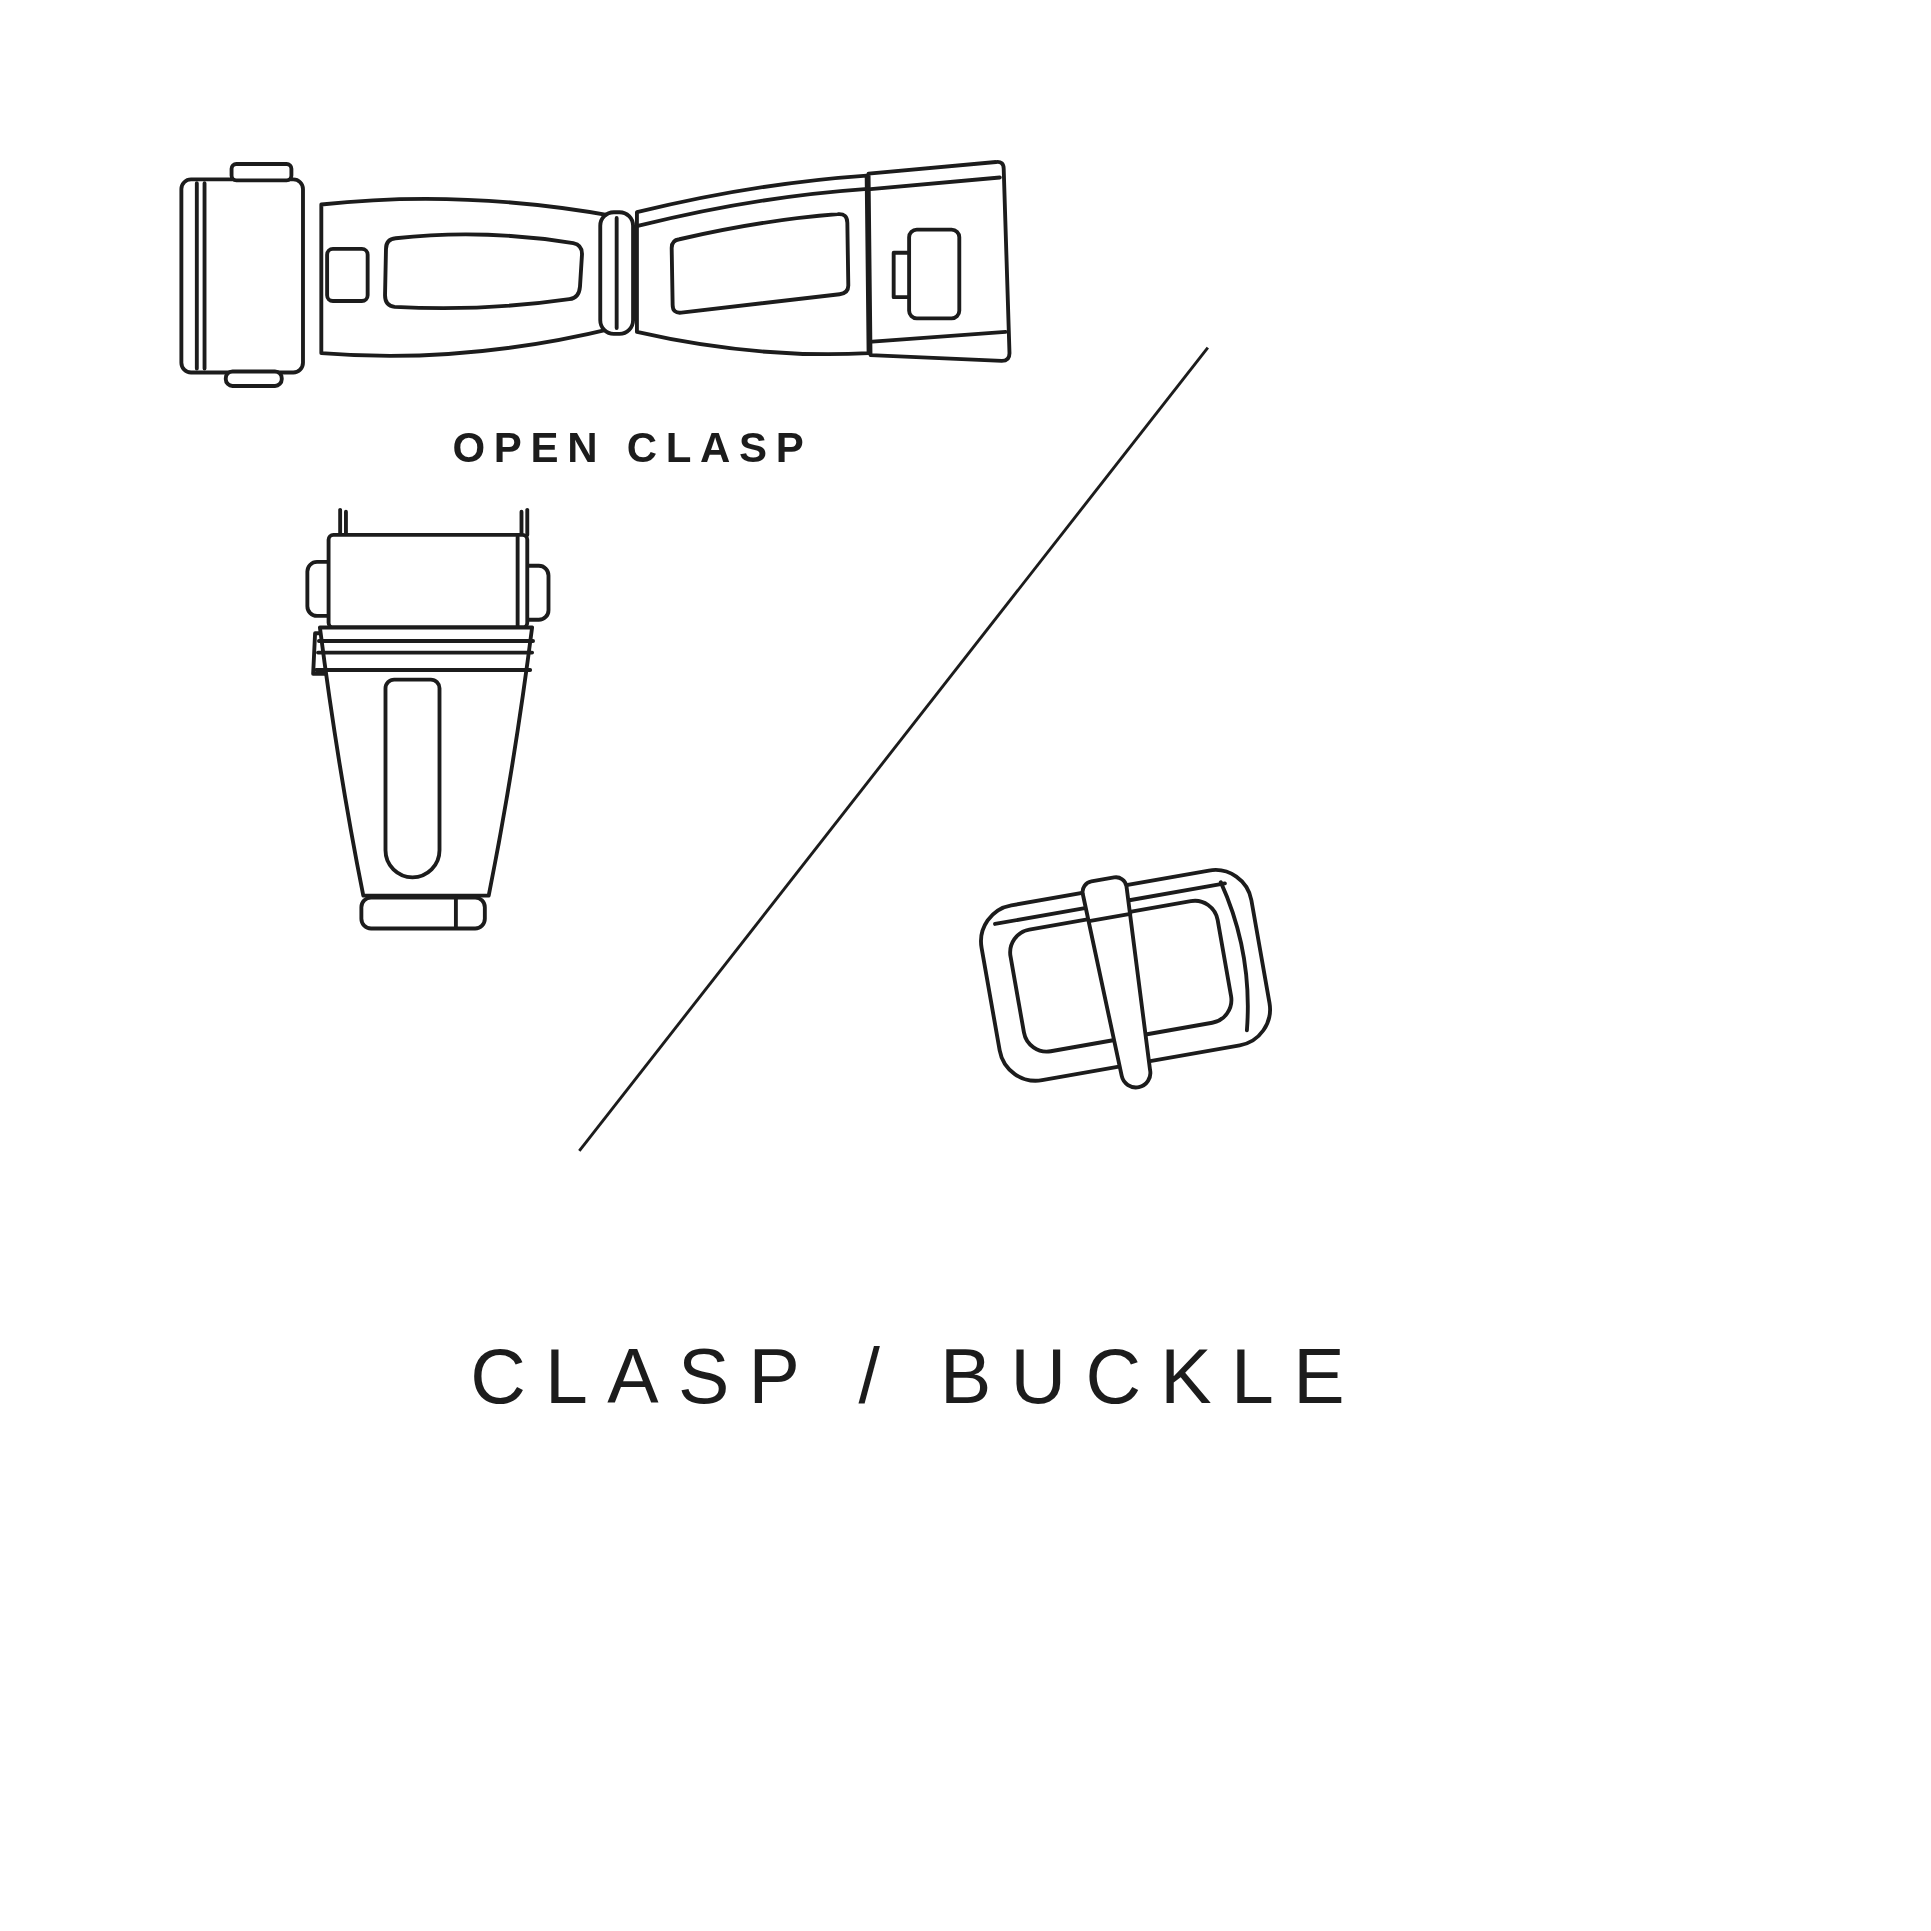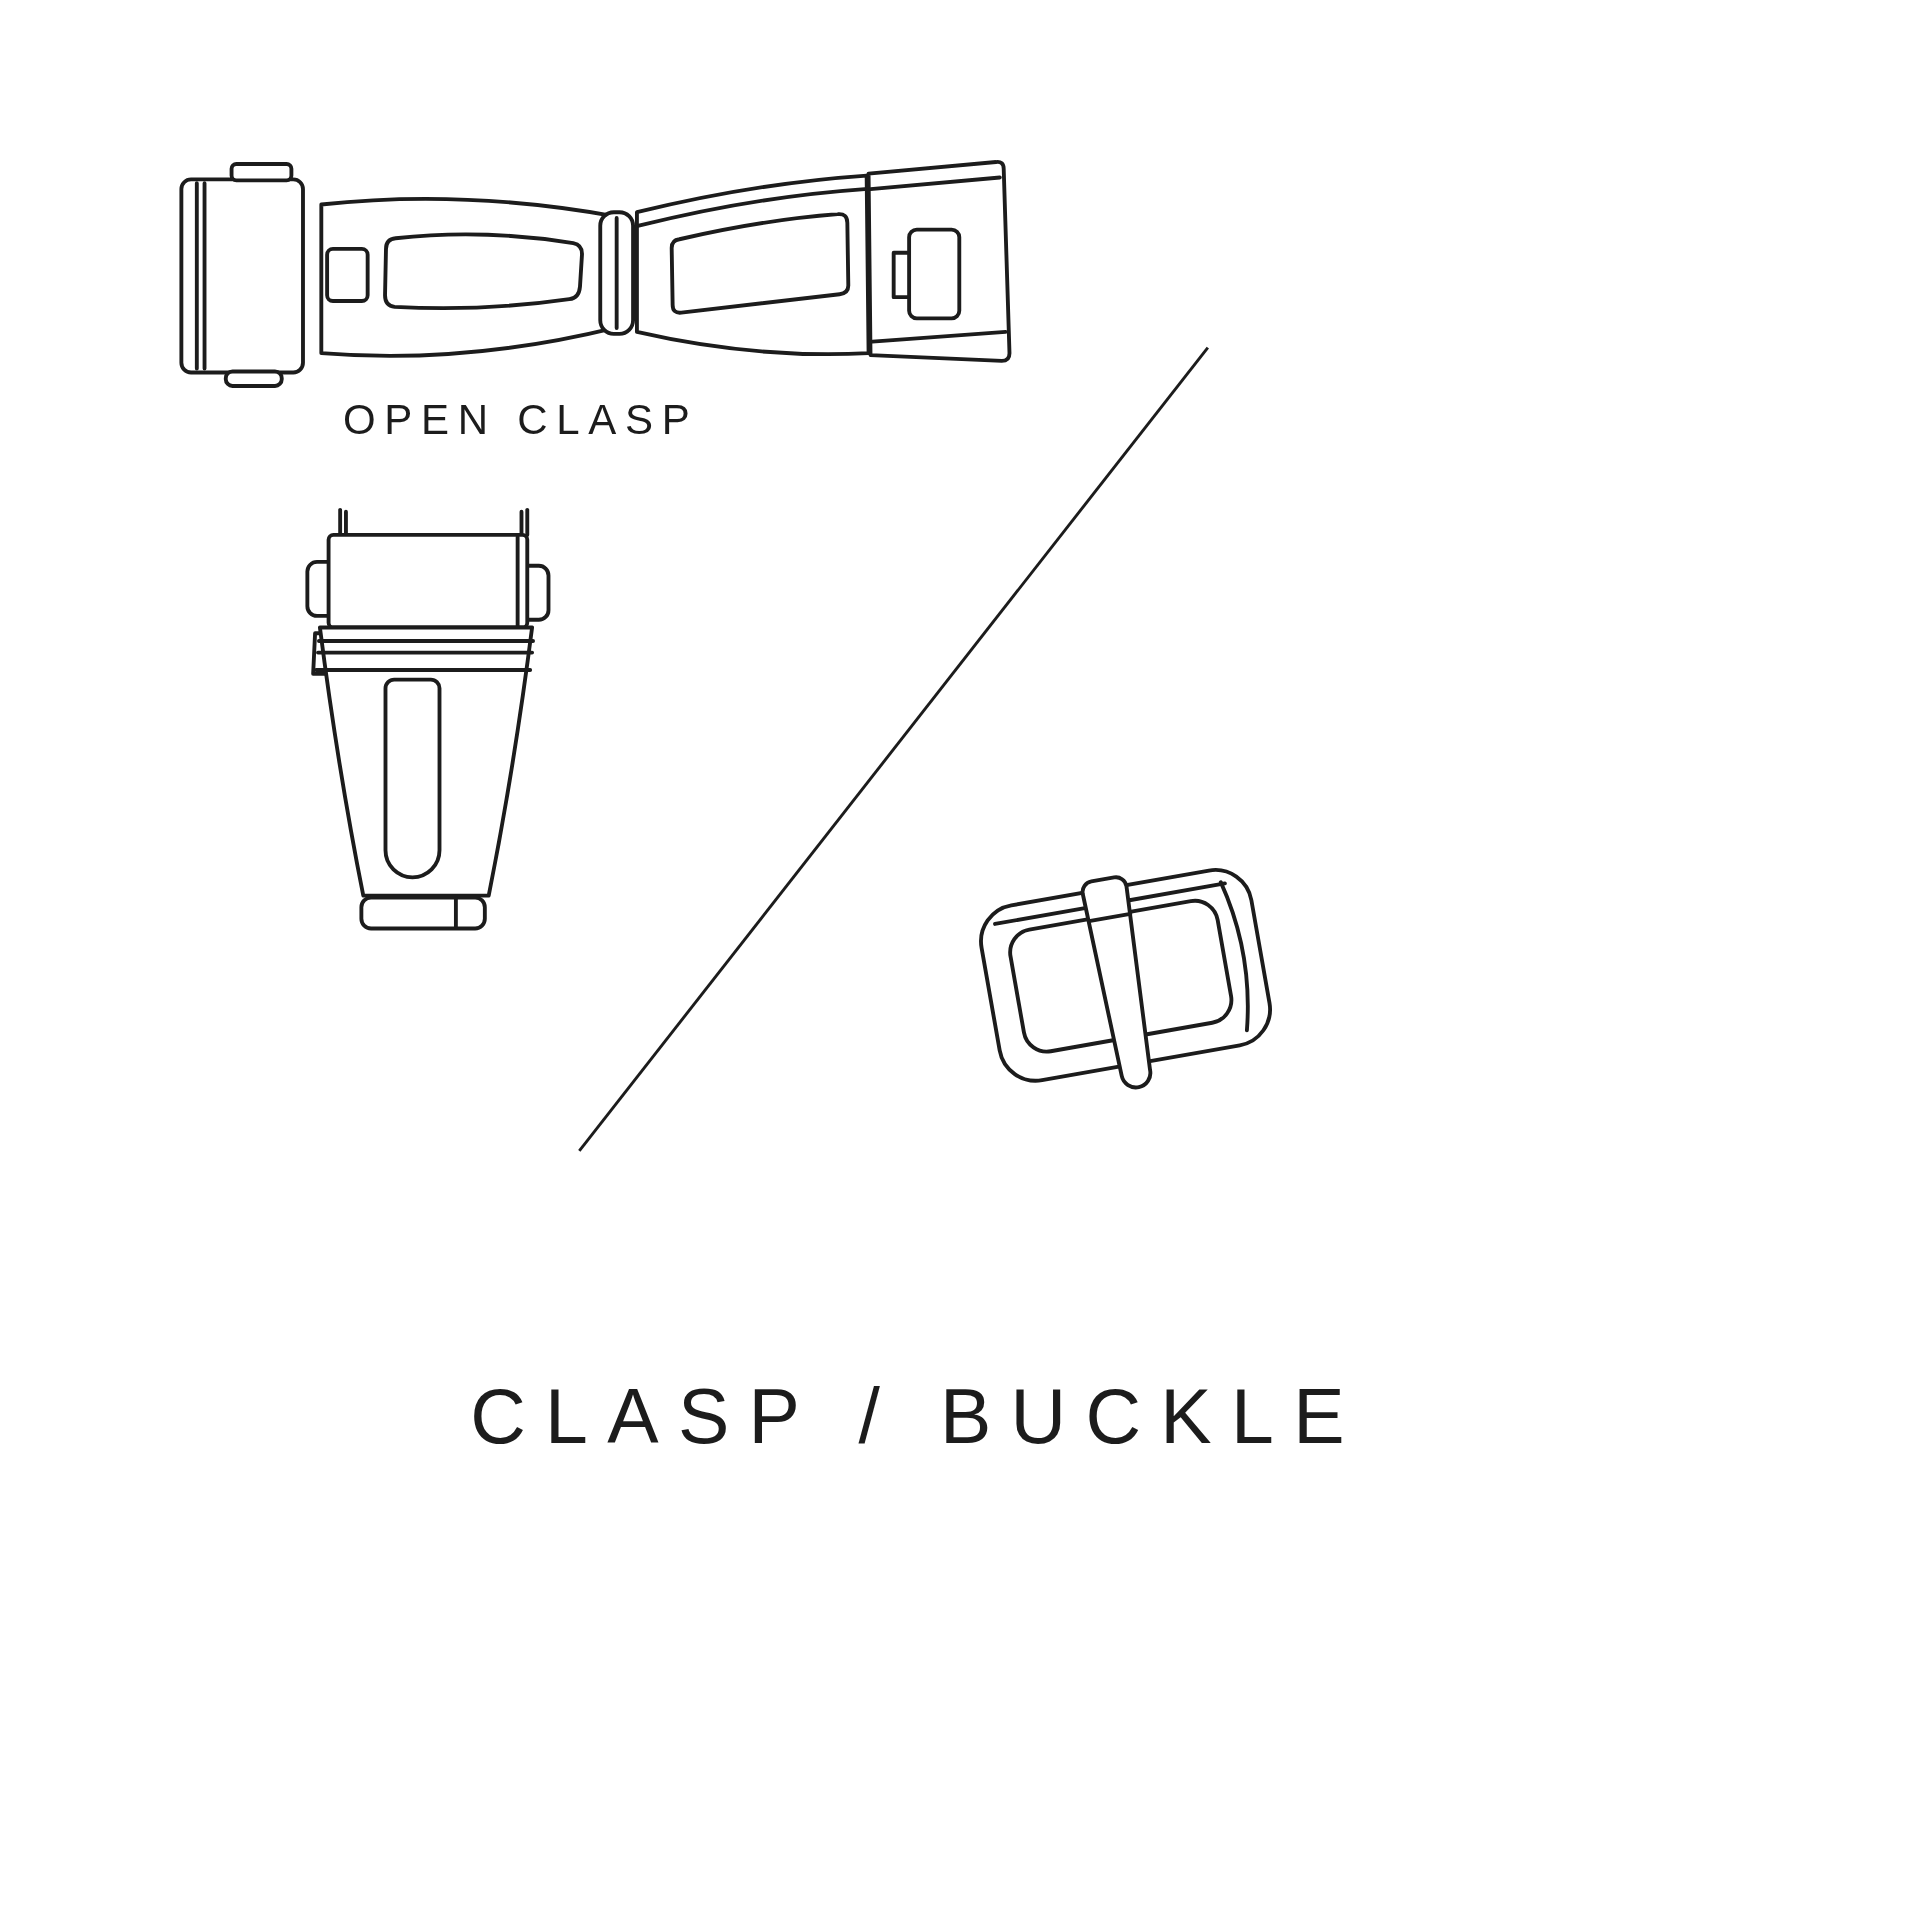--- a/index.html
+++ b/index.html
@@ -12,39 +12,39 @@
   .canvas {
     position: relative;
     width: 1931px; height: 1931px;
     background: #ffffff;
     overflow: hidden;
   }
   .illo { position: absolute; }
   .divider-svg { position: absolute; left: 0; top: 0; pointer-events: none; }
   .label {
     position: absolute;
-    text-align: left;
+    text-align: center;
     font-size: 42px;
-    font-weight: 400;
+    font-weight: 700;
     letter-spacing: 8.7px;
     color: #1c1c1c;
     white-space: nowrap;
+    margin-top: 28px;
   }
   .label-open-clasp { left: 343px; top: 396px; width: 579px; }
   .label-closed     { left: 224px; top: 966px; width: 386px; }
   .diagram-title {
     position: absolute;
     top: 1332px; left: 0; width: 1834px;
     text-align: center;
     font-size: 77px;
     font-weight: 500;
     letter-spacing: 19.3px;
     color: #1c1c1c;
     white-space: nowrap;
-    margin-top: 40px;
   }
 </style>
 </head>
 <body>
 
 <div class="canvas">
 
   <svg class="illo" style="left:164px; top:133px;" width="859" height="282" viewBox="0 0 890 292" fill="none" stroke="#1c1c1c" stroke-width="4" stroke-linejoin="round" stroke-linecap="round">
 
     <rect x="18" y="48" width="126" height="200" rx="10" fill="#ffffff"></rect>

